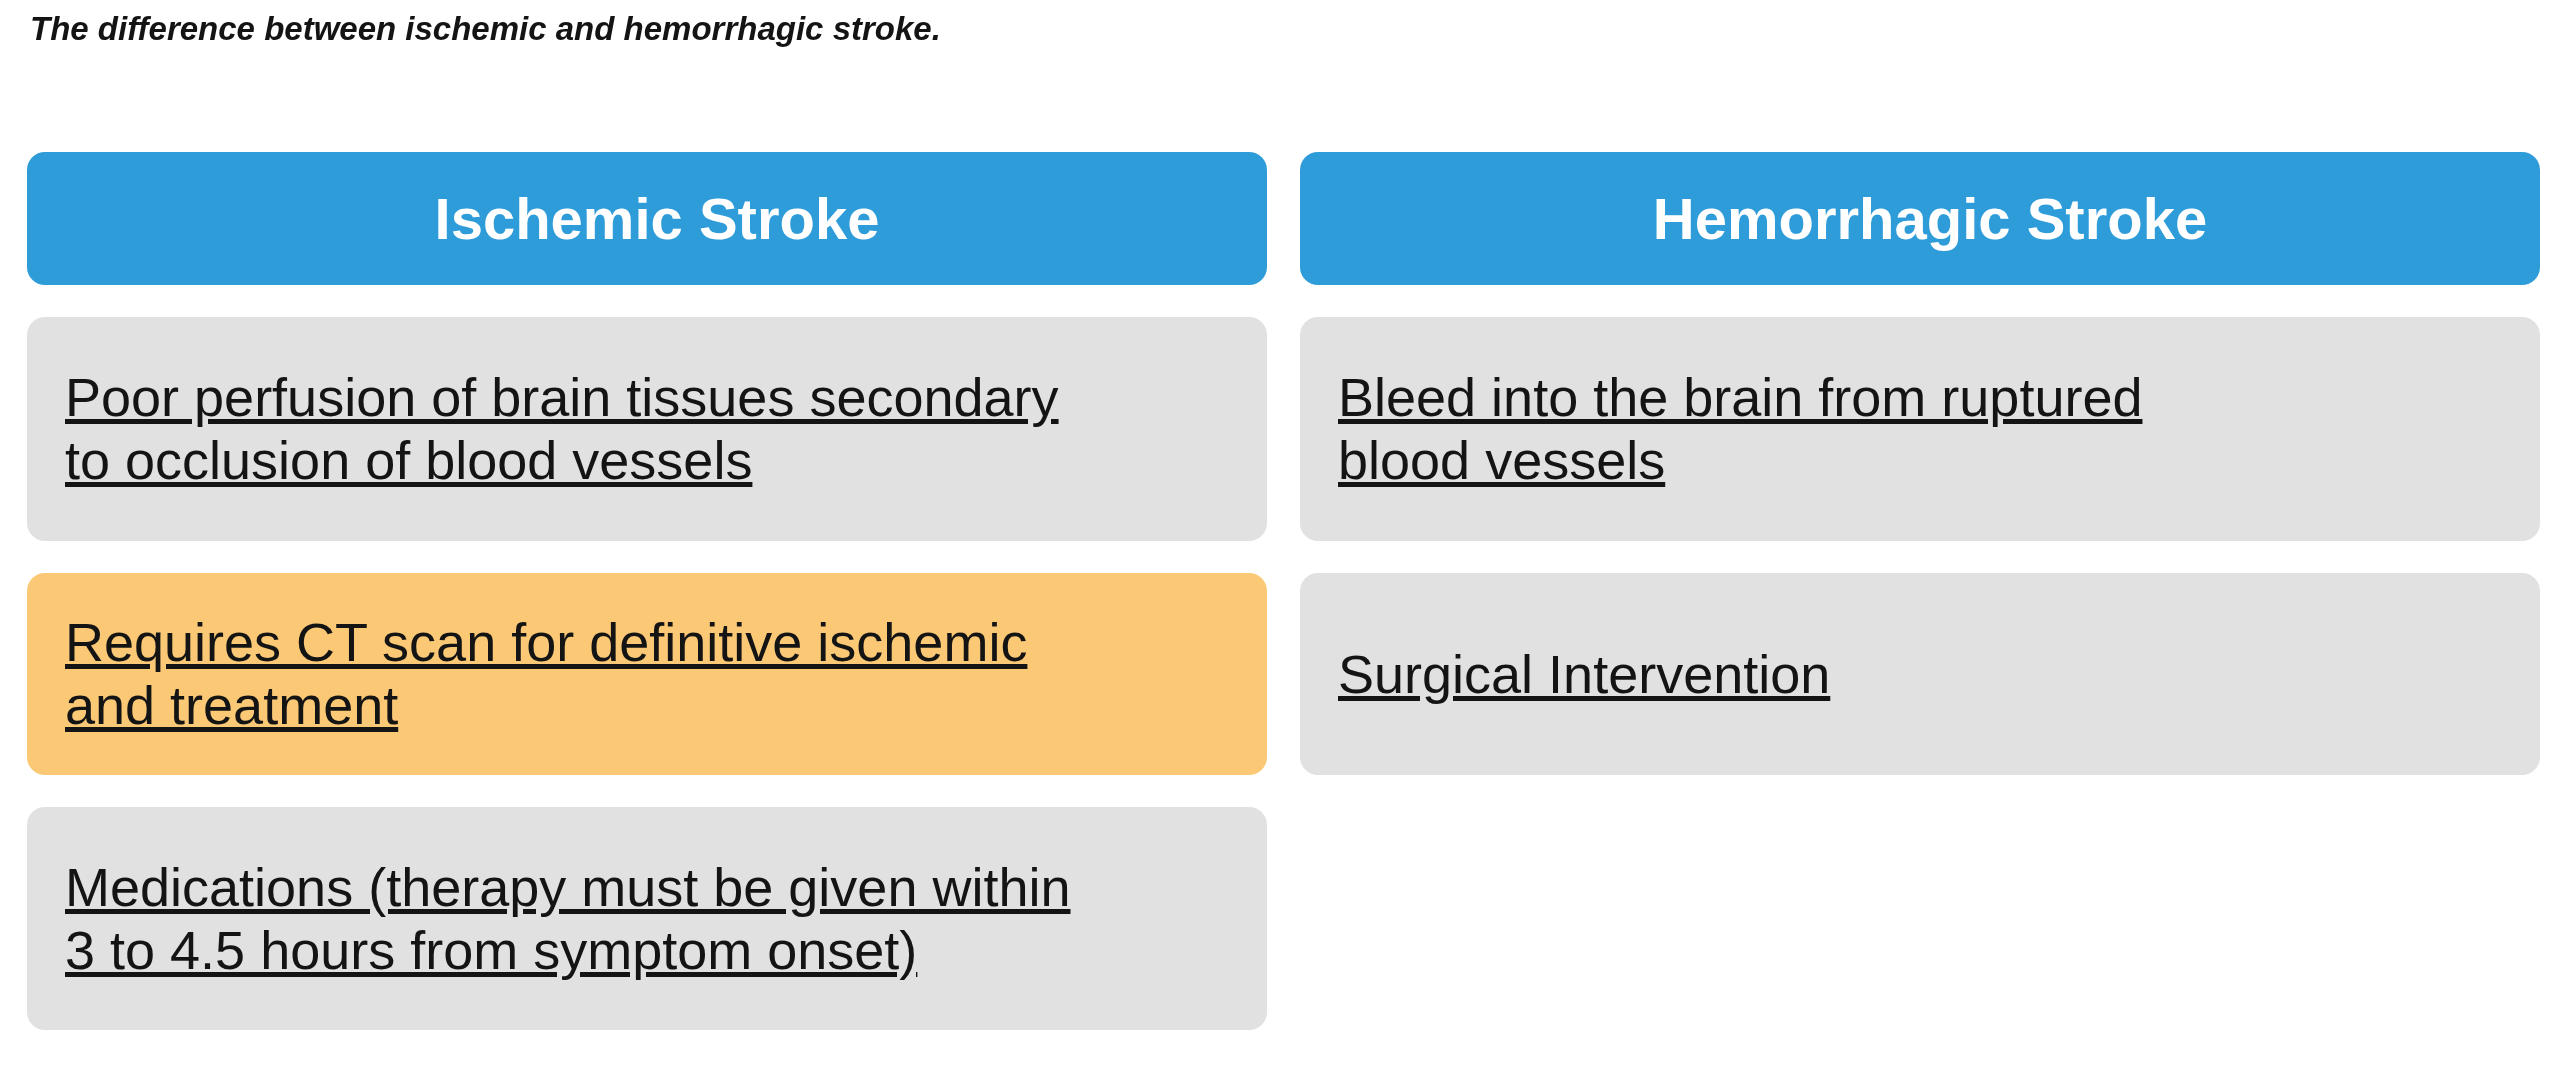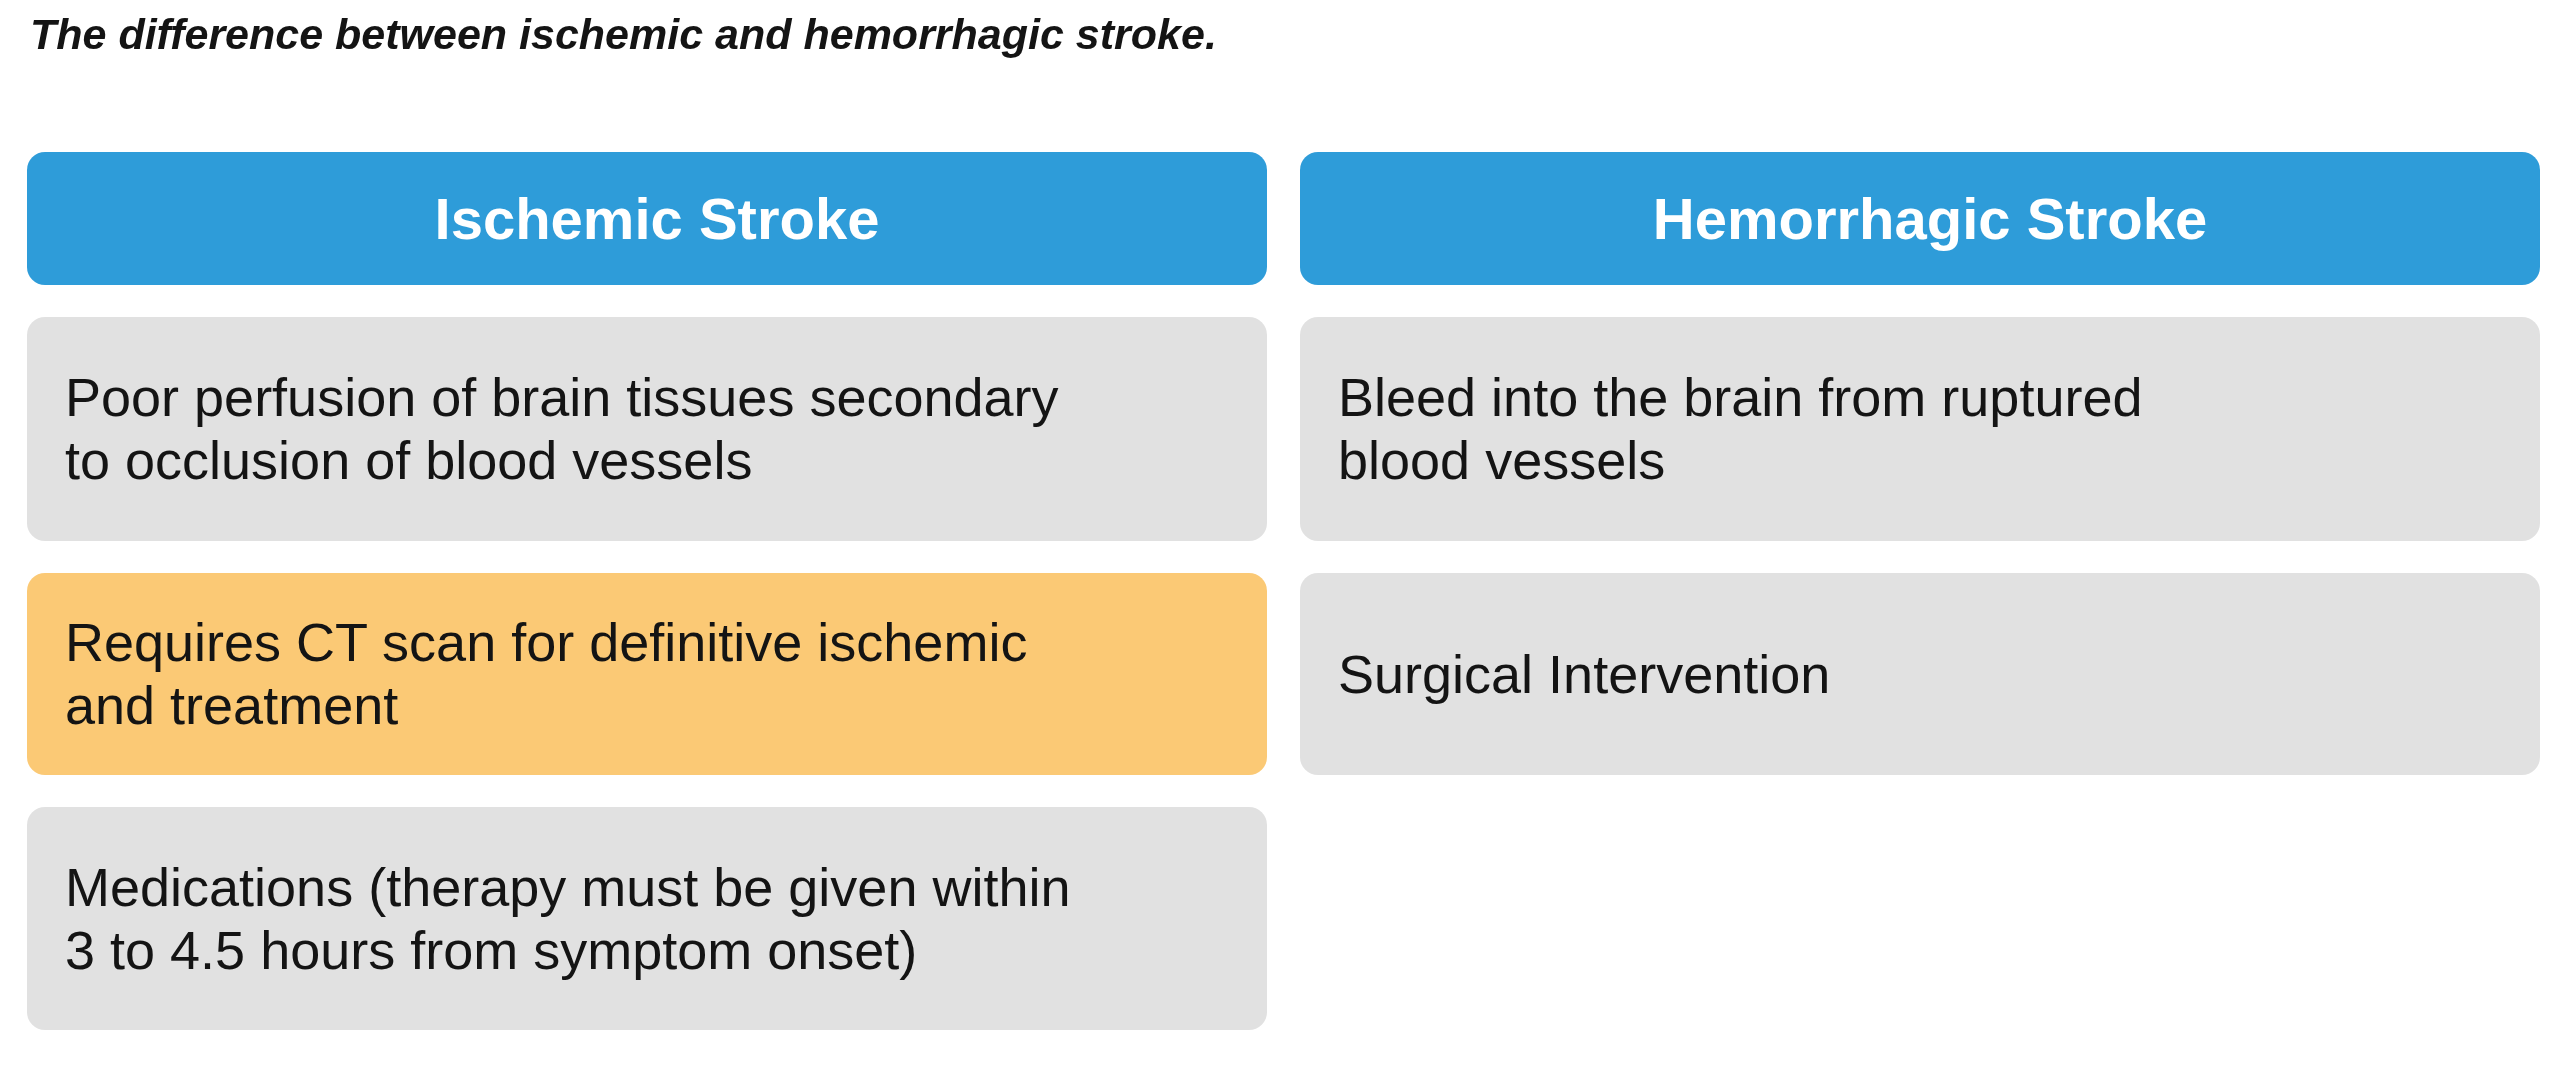--- a/index.html
+++ b/index.html
@@ -20,21 +20,21 @@
     height: 1066px;
     background: var(--background, #ffffff);
   }
   .title {
     position: absolute;
     left: 30px;
     top: 8px;
     margin: 0;
     font-style: italic;
     font-weight: bold;
-    font-size: 43px;
+    font-size: 33px;
     line-height: 1.25;
     color: var(--text, #141414);
     white-space: nowrap;
   }
   .grid {
     position: absolute;
     left: 27px;
     top: 152px;
     display: grid;
     grid-auto-flow: column;
@@ -56,20 +56,21 @@
   }
   .cell {
     border-radius: 18px;
     display: flex;
     align-items: center;
     padding: 0 20px 0 38px;
     font-size: 54px;
     line-height: 1.16;
     white-space: pre-line;
     color: var(--text, #141414);
+    text-decoration: underline;
   }
   .cell.gray { background: var(--cell-gray, #E1E1E1); }
   .cell.orange { background: var(--cell-orange, #FBC975); }
 </style>
 </head>
 <body>
 
 <div class="page">
   <h1 class="title">The difference between ischemic and hemorrhagic stroke.</h1>
 

